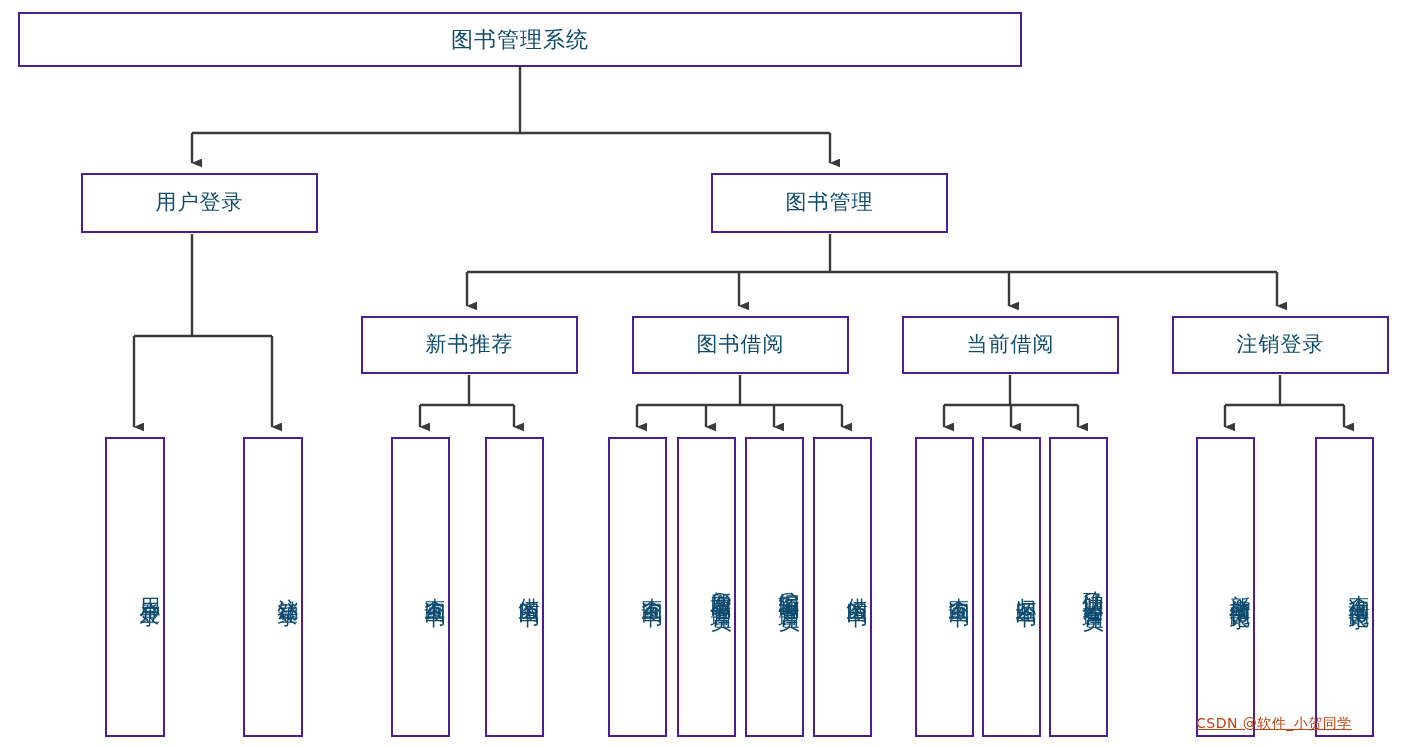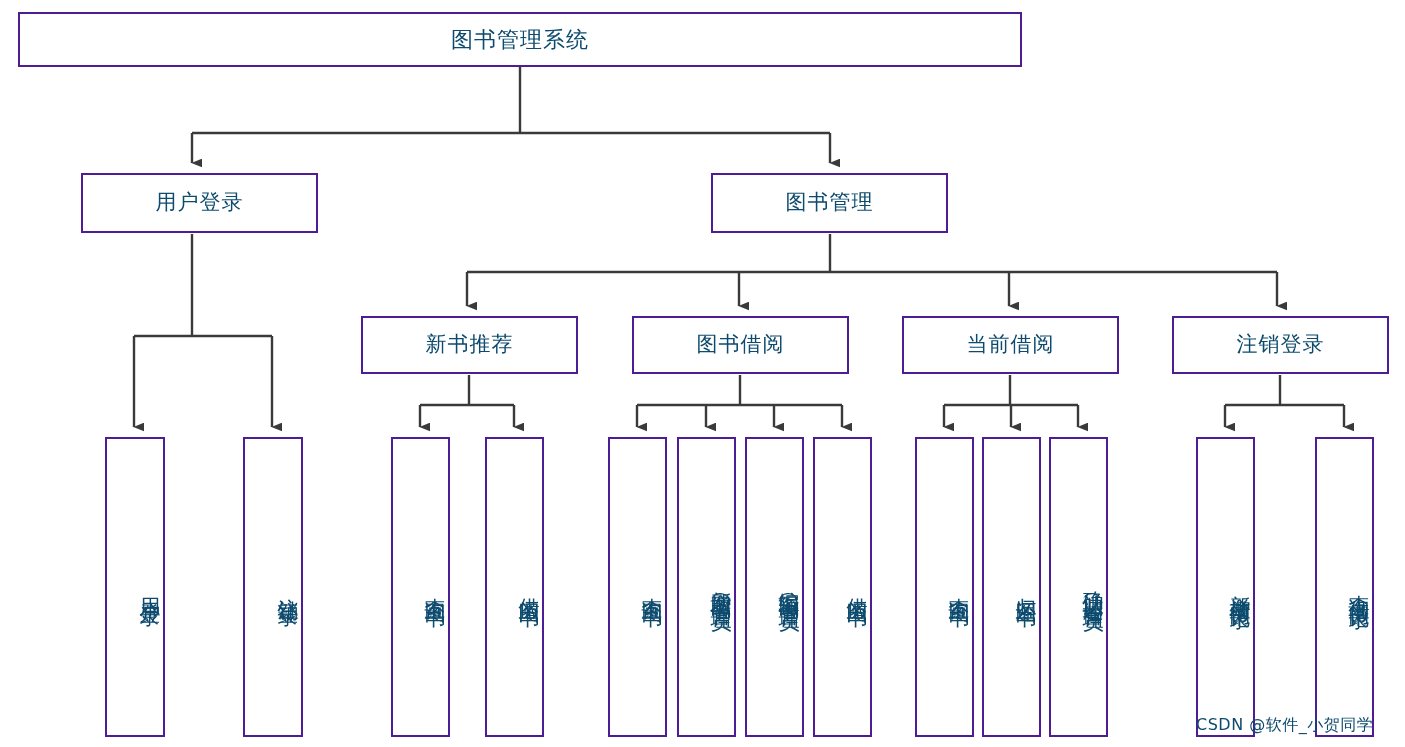--- a/index.html
+++ b/index.html
@@ -55,25 +55,26 @@
     align-items: flex-start;
     justify-content: center;
   }
   .leaf-label {
     writing-mode: vertical-rl;
     text-orientation: upright;
     white-space: nowrap;
   }
   .watermark {
     position: absolute;
-    font-size: 16px;
-    color: #0c4a6e;
+    font-size: 14px;
+    color: #c2410c;
     letter-spacing: 0.5px;
     white-space: nowrap;
     user-select: none;
+    text-decoration: underline;
   }
 </style>
 </head>
 <body>
 
 <div id="stage">
 
   <svg id="wires" viewBox="0 0 1405 747" xmlns="http://www.w3.org/2000/svg">
     <defs>
       <marker id="arrowhead" markerWidth="9" markerHeight="11" refX="4.5" refY="10.4" orient="auto" markerUnits="userSpaceOnUse">

